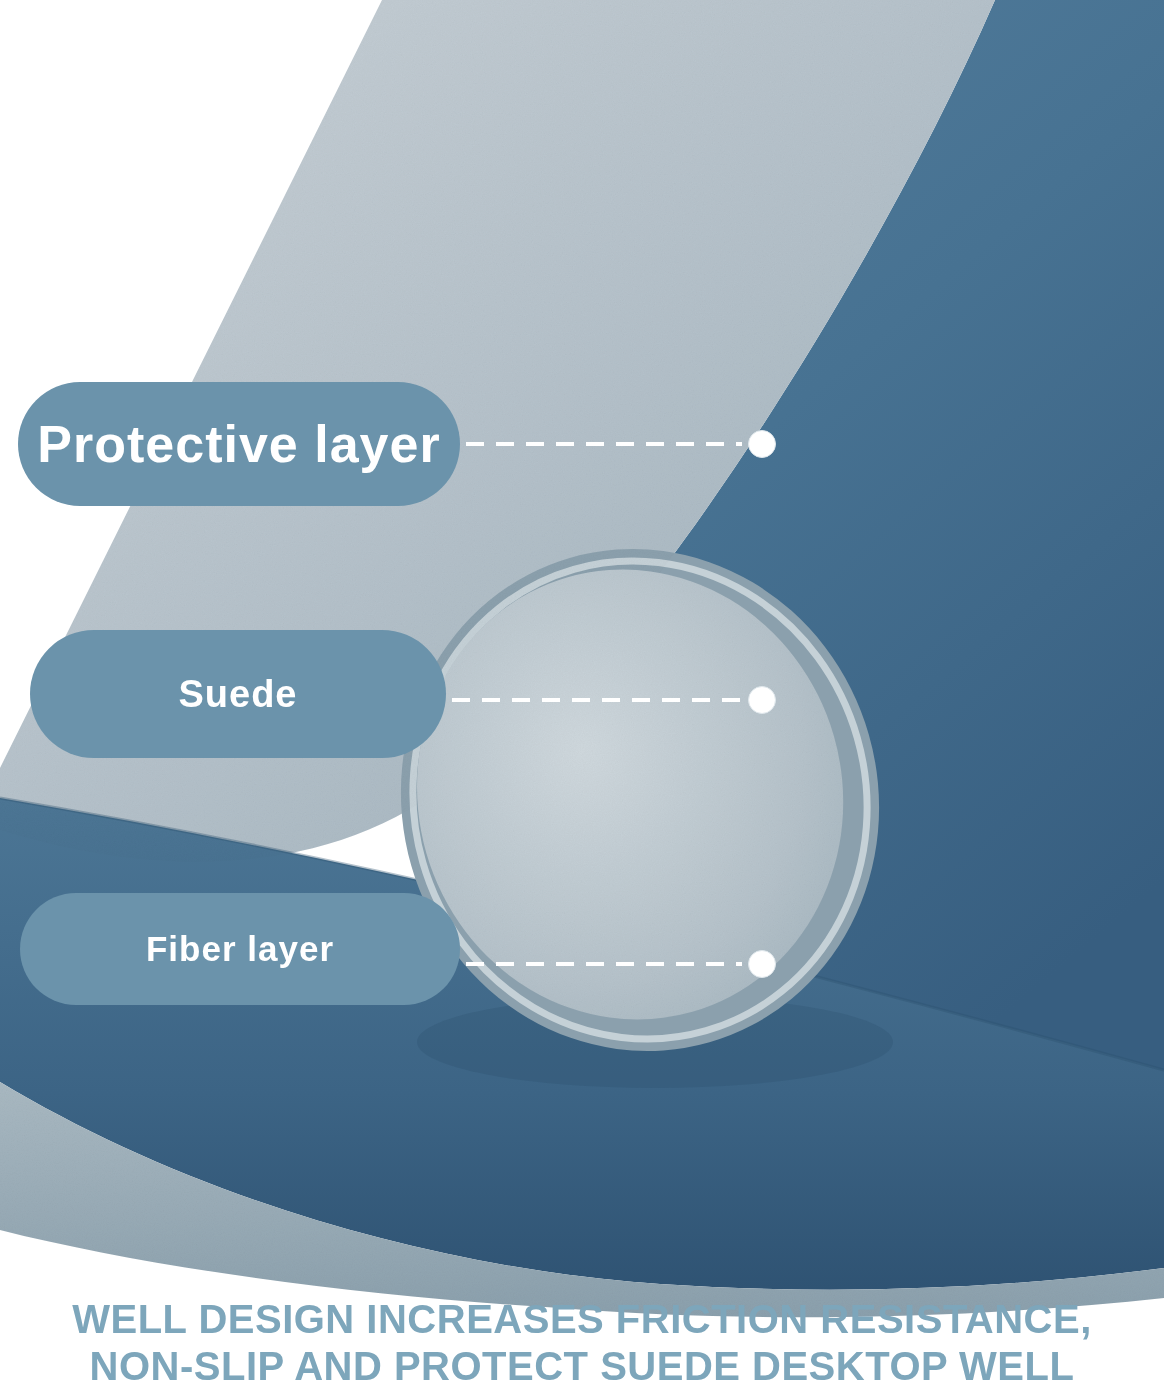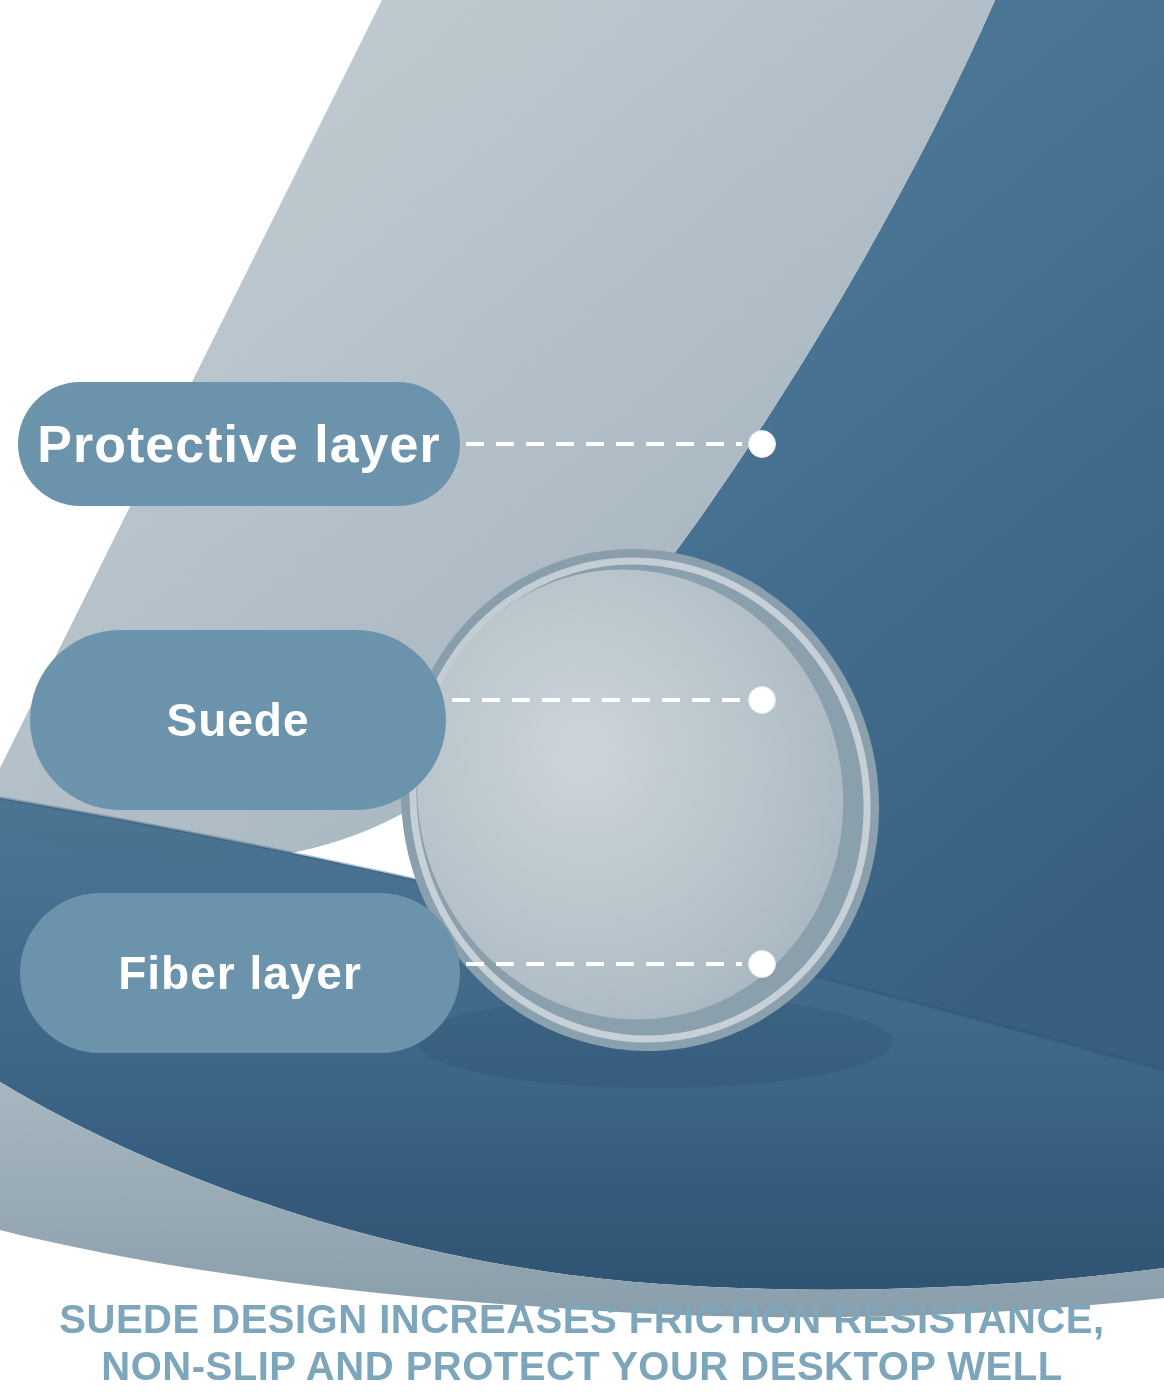--- a/index.html
+++ b/index.html
@@ -30,22 +30,22 @@
     justify-content: center;
     background: var(--pill-bg, #6b93ab);
     color: var(--pill-text, #ffffff);
     border-radius: 999px;
     font-weight: 700;
     letter-spacing: 1px;
     white-space: nowrap;
     z-index: 3;
   }
   .pill-1 { left: 18px;  top: 382px; width: 442px; height: 124px; font-size: 52px; }
-  .pill-2 { left: 30px;  top: 630px; width: 416px; height: 180px; font-size: 46px; }
-  .pill-3 { left: 20px;  top: 893px; width: 440px; height: 160px; font-size: 46px; }
+  .pill-2 { left: 30px;  top: 630px; width: 416px; height: 128px; font-size: 38px; }
+  .pill-3 { left: 20px;  top: 893px; width: 440px; height: 112px; font-size: 35px; }
   .caption {
     position: absolute;
     left: 0;
     right: 0;
     top: 1296px;
     text-align: center;
     color: var(--caption-text, #7da6bb);
     font-size: 40px;
     font-weight: 700;
     letter-spacing: 0.5px;
@@ -125,17 +125,17 @@
       <circle cx="762" cy="700" r="13.5" stroke="#dfe7ec" stroke-width="1"></circle>
       <circle cx="762" cy="964" r="13.5" stroke="#dfe7ec" stroke-width="1"></circle>
     </g>
   </svg>
 
   <div class="pill pill-1">Protective layer</div>
   <div class="pill pill-2">Suede</div>
   <div class="pill pill-3">Fiber layer</div>
 
   <div class="caption">
-    <div>SUEDE DESIGN INCREASES FRICTION RESISTANCE,</div>
-    <div>NON-SLIP AND PROTECT YOUR DESKTOP WELL</div>
+    <div>WELL DESIGN INCREASES FRICTION RESISTANCE,</div>
+    <div>NON-SLIP AND PROTECT SUEDE DESKTOP WELL</div>
   </div>
 
 </div>
 
 </body></html>

